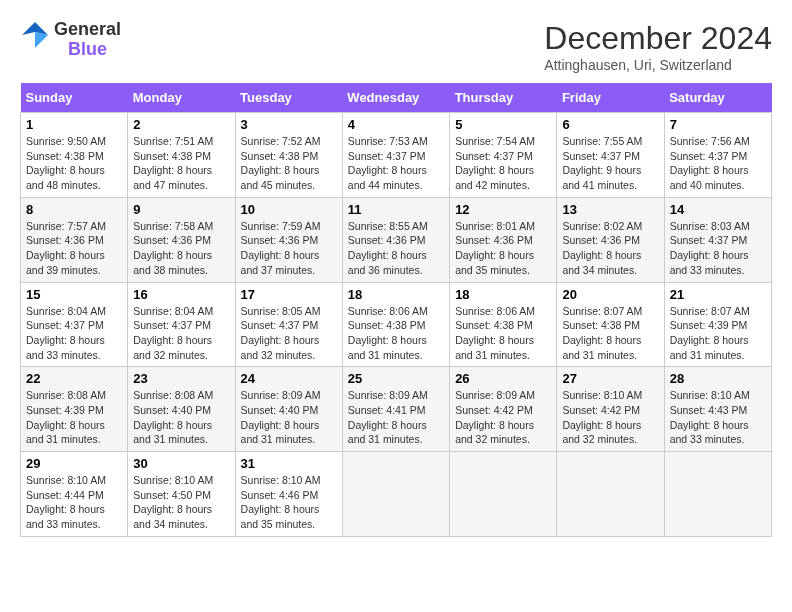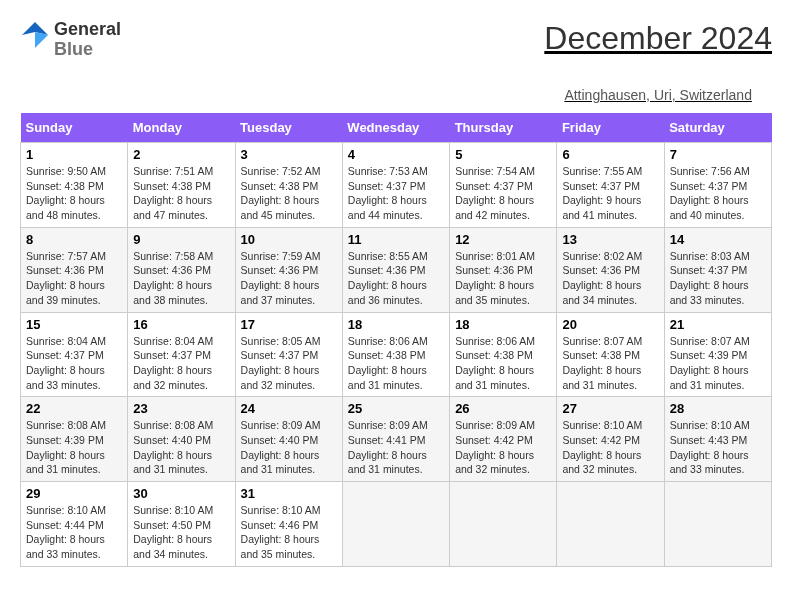--- a/index.html
+++ b/index.html
@@ -20,38 +20,36 @@
       display: flex;
       align-items: flex-start;
       gap: 4px;
     }
     .logo-text {
       font-size: 18px;
       font-weight: bold;
       line-height: 1.1;
     }
     .logo-general { color: #333; }
-    .logo-blue { color: #737373; }
+    .logo-blue { color: #8b5cf6; margin-left: 14px; }
     .logo-icon {
       width: 30px;
       height: 30px;
     }
     .title-block {
-      text-align: center;
-      text-decoration: underline;
+      text-align: left;
     }
     .month-title {
       font-size: 32px;
       font-weight: normal;
       color: #333;
     }
     .location {
       font-size: 14px;
       color: #555;
-      margin-top: 30px;
     }
     .calendar {
       width: 100%;
       border-collapse: collapse;
       font-size: 11px;
     }
     .calendar th {
       background-color: #8b5cf6;
       color: #fff;
       padding: 7px 5px;

